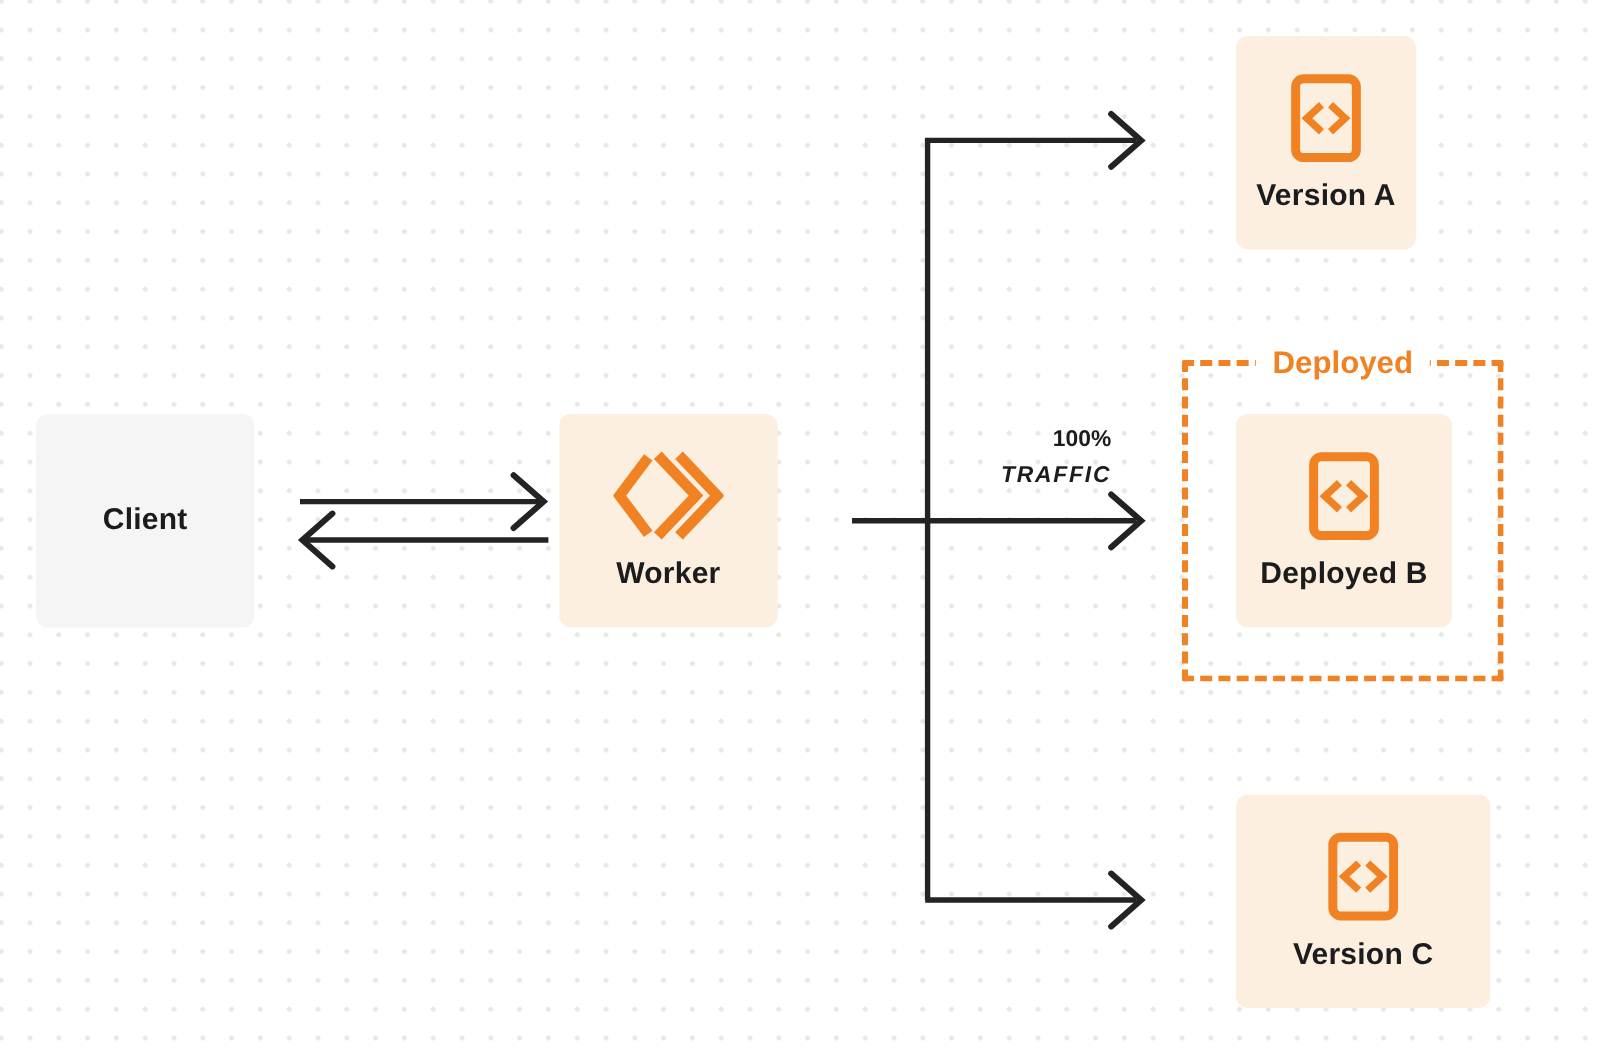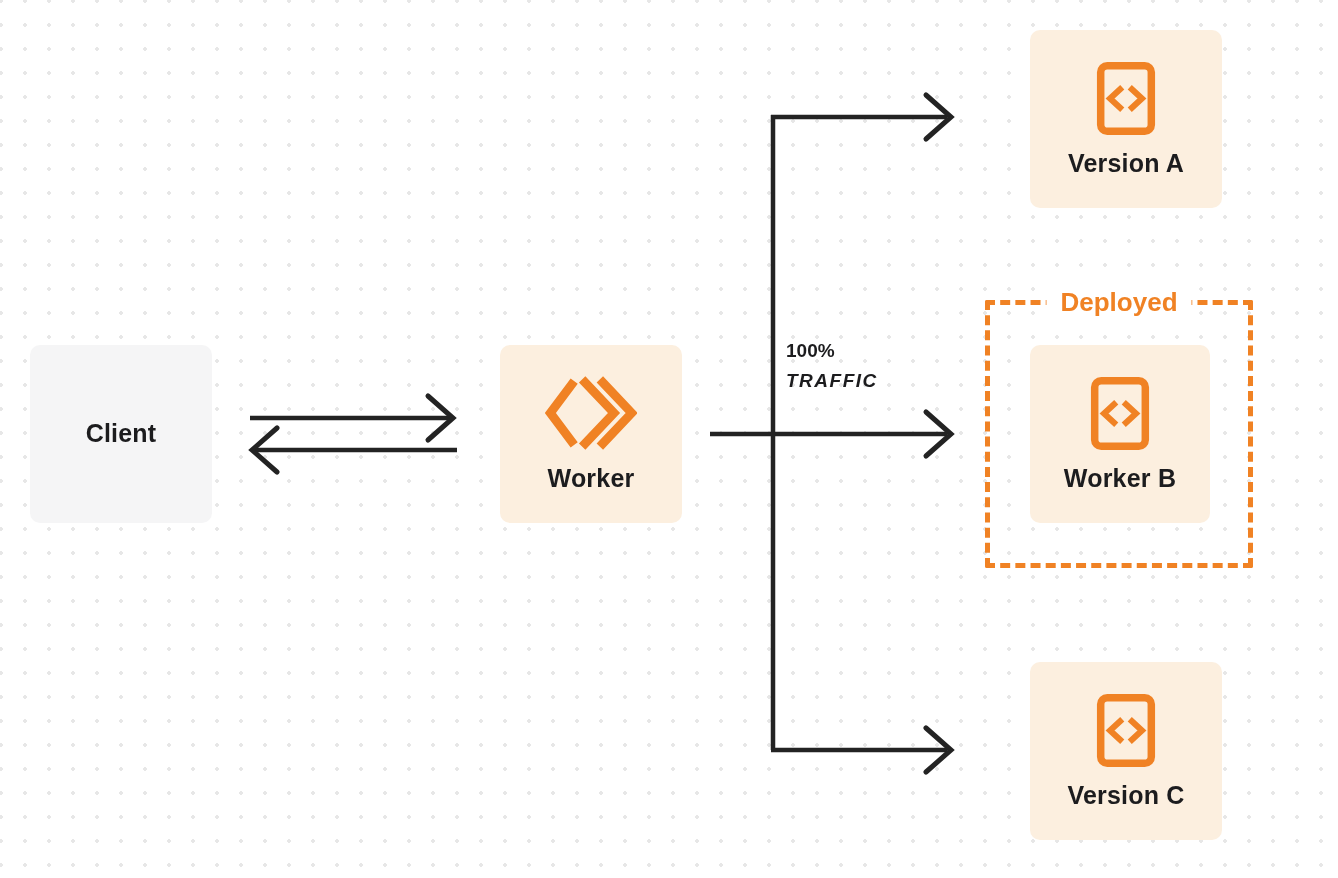--- a/index.html
+++ b/index.html
@@ -45,22 +45,22 @@
     top:-19px;left:50%;transform:translateX(-50%);
     background:#ffffff;
     padding:0 14px;
     font-size:26px;font-weight:700;color:#F08224;
     white-space:nowrap;
     line-height:32px;
   }
 
   .traffic-label{
     position:absolute;
-    left:786px;top:336px;width:140px;
-    text-align:left;
+    left:786px;top:352px;width:140px;
+    text-align:right;
     color:#1C1C1E;font-weight:700;font-size:19px;
   }
   .traffic-line1{display:block;line-height:30px;}
   .traffic-line2{display:block;line-height:30px;letter-spacing:1.5px;font-style:italic;}
 
   .icon-svg{display:block;}
 </style>
 </head>
 <body>
 
@@ -83,52 +83,52 @@
       <polyline class="head" points="926,95 951,117 926,139"></polyline>
       <line class="shaft" x1="771" y1="750" x2="947" y2="750"></line>
       <polyline class="head" points="926,728 951,750 926,772"></polyline>
     </g>
   </svg>
 
   <div class="node gray client-node" style="left:30px;top:345px;">
     <div class="node-label">Client</div>
   </div>
 
-  <div class="node cream" style="left:500px;top:345px;">
+  <div class="node cream" style="left:466px;top:345px;">
     <svg class="icon-svg" width="92" height="76" viewBox="0 0 104 84">
       <polyline points="33,6 6,42 33,78" fill="none" stroke="#F08224" stroke-width="10" stroke-linejoin="miter"></polyline>
       <polyline points="42,4 78,42 42,80" fill="none" stroke="#F08224" stroke-width="10" stroke-linejoin="miter"></polyline>
       <polyline points="62,4 98,42 62,80" fill="none" stroke="#F08224" stroke-width="10" stroke-linejoin="miter"></polyline>
     </svg>
     <div class="node-label">Worker</div>
   </div>
 
-  <div class="node cream" style="left:1030px;top:30px;width:192px;">
+  <div class="node cream" style="left:1030px;top:30px;width:150px;">
     <svg class="icon-svg" width="60" height="75" viewBox="0 0 64 80">
       <rect x="5" y="5" width="54" height="70" rx="7" fill="none" stroke="#F08224" stroke-width="8"></rect>
       <polyline points="28,28 15,40 28,52" fill="none" stroke="#F08224" stroke-width="6.5" stroke-linejoin="miter"></polyline>
       <polyline points="36,28 49,40 36,52" fill="none" stroke="#F08224" stroke-width="6.5" stroke-linejoin="miter"></polyline>
     </svg>
     <div class="node-label">Version A</div>
   </div>
 
   <div class="deployed-box">
     <div class="deployed-label">Deployed</div>
   </div>
 
   <div class="node cream" style="left:1030px;top:345px;width:180px;">
     <svg class="icon-svg" width="60" height="75" viewBox="0 0 64 80">
       <rect x="5" y="5" width="54" height="70" rx="7" fill="none" stroke="#F08224" stroke-width="8"></rect>
       <polyline points="28,28 15,40 28,52" fill="none" stroke="#F08224" stroke-width="6.5" stroke-linejoin="miter"></polyline>
       <polyline points="36,28 49,40 36,52" fill="none" stroke="#F08224" stroke-width="6.5" stroke-linejoin="miter"></polyline>
     </svg>
-    <div class="node-label">Worker B</div>
+    <div class="node-label">Deployed B</div>
   </div>
 
-  <div class="node cream" style="left:1030px;top:662px;width:192px;">
+  <div class="node cream" style="left:1030px;top:662px;width:212px;">
     <svg class="icon-svg" width="60" height="75" viewBox="0 0 64 80">
       <rect x="5" y="5" width="54" height="70" rx="7" fill="none" stroke="#F08224" stroke-width="8"></rect>
       <polyline points="28,28 15,40 28,52" fill="none" stroke="#F08224" stroke-width="6.5" stroke-linejoin="miter"></polyline>
       <polyline points="36,28 49,40 36,52" fill="none" stroke="#F08224" stroke-width="6.5" stroke-linejoin="miter"></polyline>
     </svg>
     <div class="node-label">Version C</div>
   </div>
 
   <div class="traffic-label">
     <span class="traffic-line1">100%</span>

